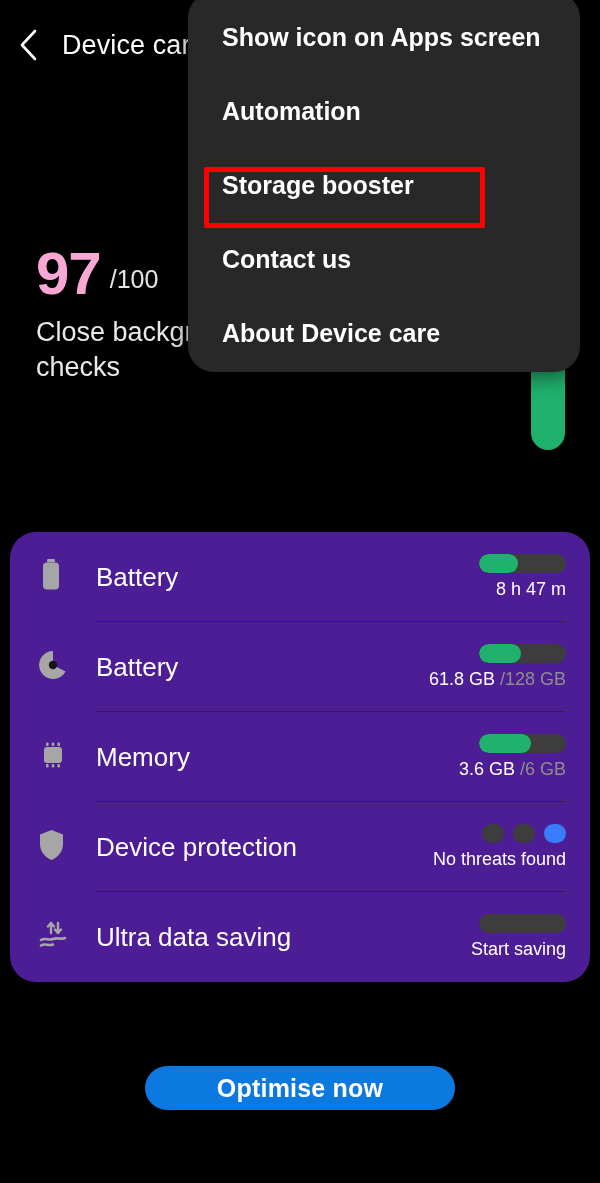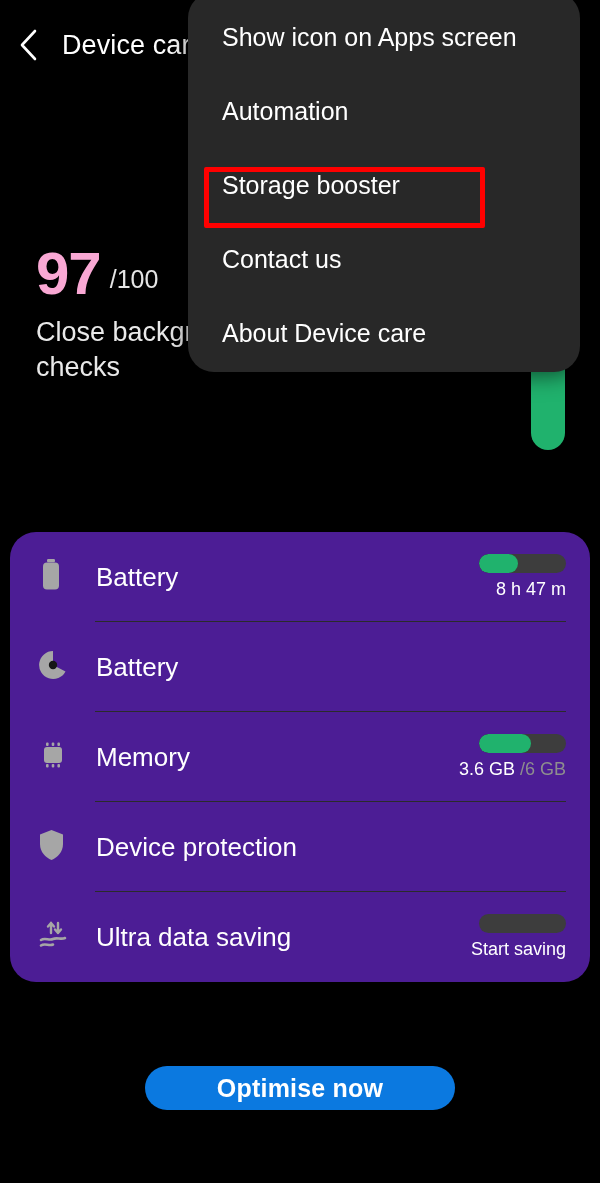--- a/index.html
+++ b/index.html
@@ -84,21 +84,21 @@
 
   
   #overflow-menu {
     position:absolute; left:188px; top:-8px; width:392px; height:380px;
     background:#282828; border-radius:26px;
     box-shadow:0 4px 22px rgba(0,0,0,.55);
     padding-top:8px;
   }
   .menu-item {
     height:74px; display:flex; align-items:center; padding-left:34px;
-    font-size:25px; color:#fff; font-weight:400; white-space:nowrap; cursor:pointer;
+    font-size:25px; color:#fff; font-weight:700; white-space:nowrap; cursor:pointer;
   }
   #highlight-box {
     position:absolute; left:204px; top:167px; width:281px; height:61px;
     border:5px solid #ff0000; border-radius:2px; pointer-events:none;
   }
 </style>
 </head>
 <body>
 
 <div id="screen">
@@ -142,20 +142,26 @@
       </div>
       <div class="status-row">
         <div class="row-icon">
           <span><svg width="30" height="30" viewBox="0 0 30 30">
               <path d="M15 15 L15 1 A14 14 0 1 0 27.5 21.5 Z" fill="#a6a6a6"></path>
               <circle cx="15" cy="15" r="4.2" fill="#161616"></circle>
               <path d="M17.5 2 A14 14 0 0 1 28.5 13 L15 15 Z" fill="#a6a6a6" opacity="0"></path>
             </svg></span>
         </div>
         <div class="row-label">Battery</div>
+        <div class="row-right">
+          <div class="bar-track">
+            <div class="bar-fill" style="width: 48%;"></div>
+          </div>
+          <div class="row-value">61.8 GB <span class="muted">/128 GB</span></div>
+        </div>
         <div class="divider"></div>
       </div>
       <div class="status-row">
         <div class="row-icon">
           <span><svg width="30" height="30" viewBox="0 0 30 30">
               <rect x="6" y="7" width="18" height="16" rx="3" fill="#a6a6a6"></rect>
               <g fill="#a6a6a6">
                 <rect x="8" y="2.5" width="2.6" height="3.4" rx="1"></rect>
                 <rect x="13.7" y="2.5" width="2.6" height="3.4" rx="1"></rect>
                 <rect x="19.4" y="2.5" width="2.6" height="3.4" rx="1"></rect>
@@ -174,20 +180,28 @@
         </div>
         <div class="divider"></div>
       </div>
       <div class="status-row">
         <div class="row-icon">
           <span><svg width="27" height="32" viewBox="0 0 27 32">
               <path d="M13.5 1 L25 5.5 V15 C25 23 19.5 28.6 13.5 31 C7.5 28.6 2 23 2 15 V5.5 Z" fill="#a6a6a6"></path>
             </svg></span>
         </div>
         <div class="row-label">Device protection</div>
+        <div class="row-right">
+          <div class="dots">
+            <span class="dot"></span>
+            <span class="dot"></span>
+            <span class="dot active"></span>
+          </div>
+          <div class="row-value">No threats found</div>
+        </div>
         <div class="divider"></div>
       </div>
       <div class="status-row">
         <div class="row-icon">
           <span><svg width="30" height="30" viewBox="0 0 30 30">
               <path d="M13 3 L13 13 M13 3 L10 6.5 M13 3 L16 6.5" stroke="#a6a6a6" stroke-width="2.4" stroke-linecap="round" stroke-linejoin="round" fill="none"></path>
               <path d="M20 13 L20 3 M20 13 L17 9.5 M20 13 L23 9.5" stroke="#a6a6a6" stroke-width="2.4" stroke-linecap="round" stroke-linejoin="round" fill="none"></path>
               <path d="M3 20 C7 17 11 21 15 19 C19 17 23 20 27 18" stroke="#a6a6a6" stroke-width="2.6" fill="none" stroke-linecap="round"></path>
               <path d="M3 25.5 C7 22.5 11 26.5 15 24.5" stroke="#a6a6a6" stroke-width="2.6" fill="none" stroke-linecap="round"></path>
             </svg></span>

